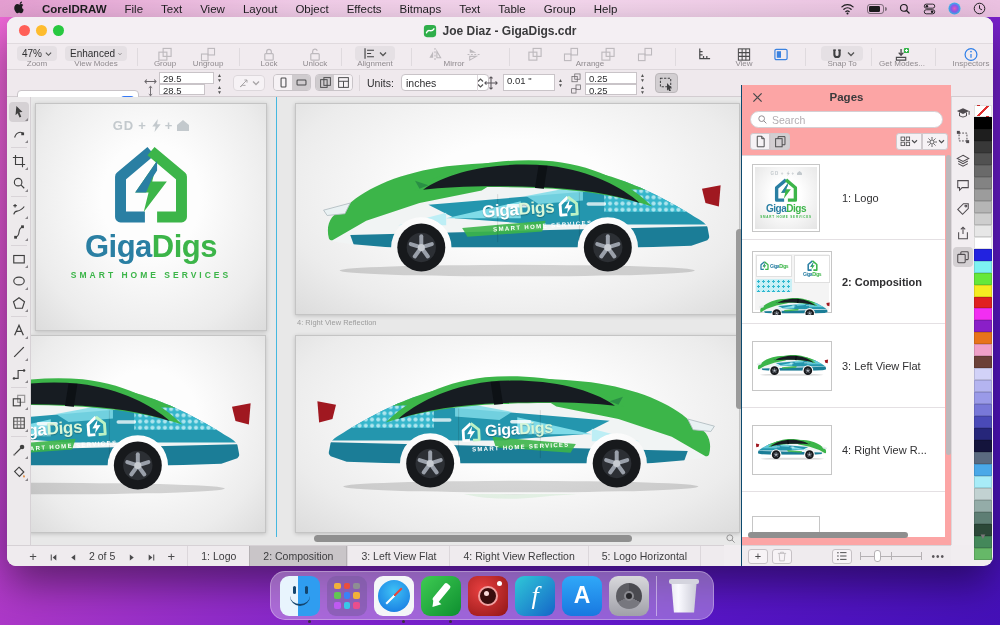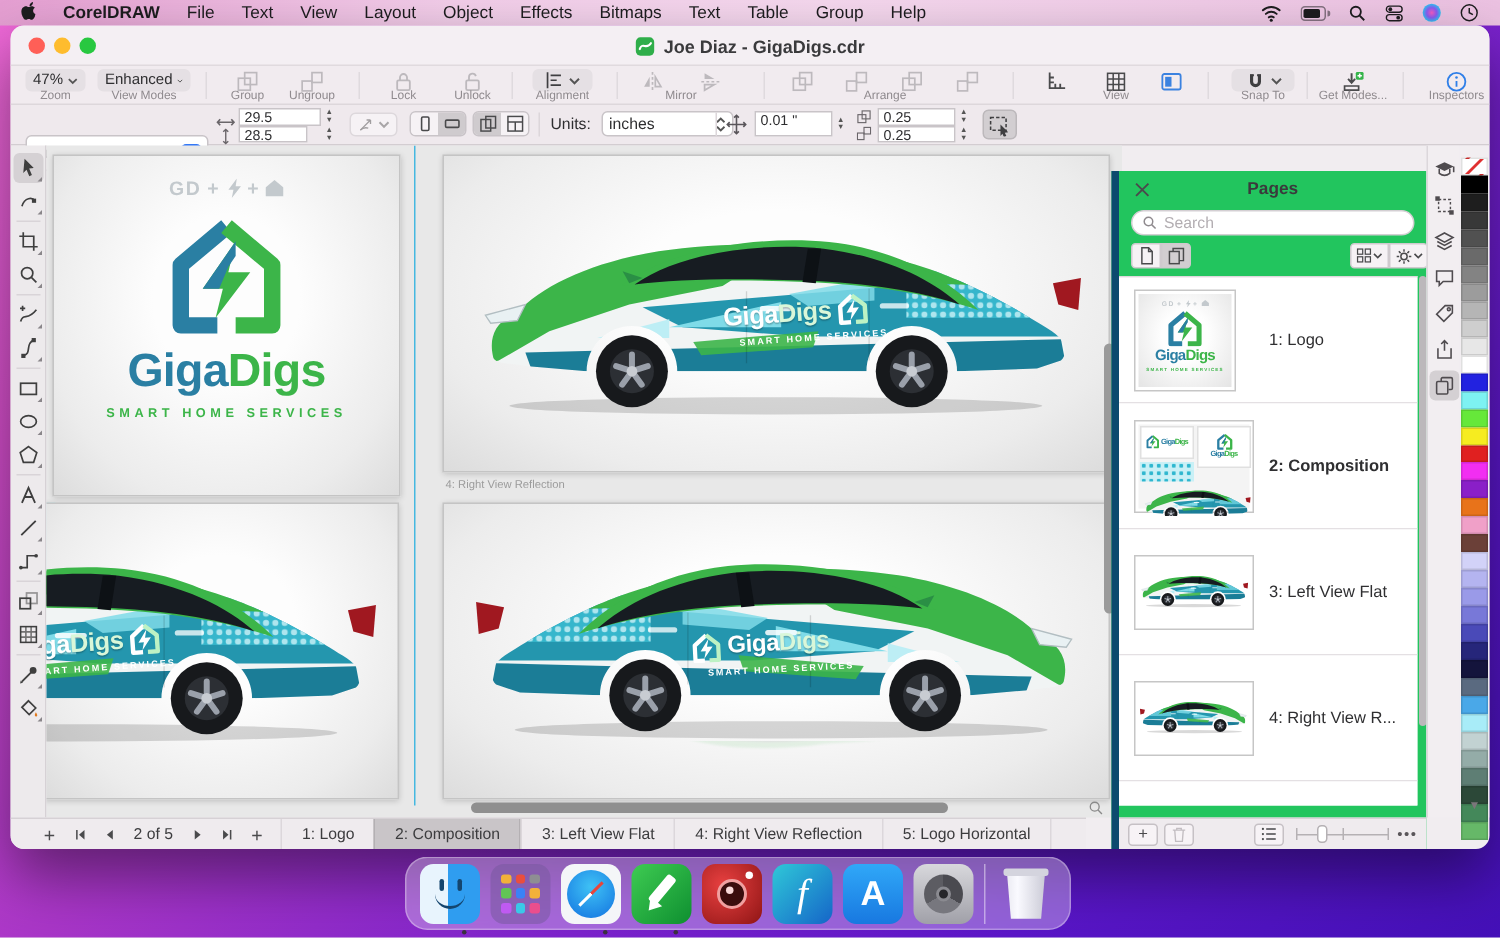--- a/index.html
+++ b/index.html
@@ -84,21 +84,21 @@
 
   
   .car-brand { position:absolute; display:flex; align-items:center; gap:4px; z-index:4; }
   .car-brand .txt { font-weight:bold; letter-spacing:-0.3px; color:#fff; text-shadow:0 1px 1px rgba(0,0,0,.25); }
   .car-brand .txt .d { color:#d9f7d9; }
   .car-brand svg { display:block; }
   .car-tag { position:absolute; color:#fff; font-weight:bold; z-index:4; white-space:nowrap; }
   .refl { opacity:.10; filter:blur(.6px); }
 
   
-  #panel { position:absolute; right:42px; top:97px; width:210px; bottom:0; background:#22c55e; border-left:5px solid #0c4a6e; }
+  #panel { position:absolute; right:42px; top:68px; width:210px; bottom:0; background:#fca5a5; border-left:1px solid #0c4a6e; }
   #panel-head { position:absolute; top:0; left:0; right:0; height:24px; display:flex; align-items:center; }
   #panel-title { position:absolute; left:0; right:0; text-align:center; font-size:11.5px; font-weight:bold; color:#3a3a3c; }
   #panel-search { position:absolute; left:8px; right:8px; top:26px; height:17px; background:#fff;
     border:1px solid #d4cfd3; border-radius:9px; display:flex; align-items:center; gap:3px; padding:0 6px;
     font-size:10.5px; color:#b3aeb2; }
   #panel-tools { position:absolute; left:8px; right:8px; top:48px; height:20px; }
   .ph-btn { position:absolute; top:0; width:20px; height:17px; border:1px solid #cfcace; background:#f6f2f5;
     display:flex; align-items:center; justify-content:center; color:#4a4a4c; }
   .ph-btn.on { background:#d2ced1; }
   #page-list { position:absolute; left:0; right:6px; top:70px; bottom:29px; background:#fff; overflow:hidden;

